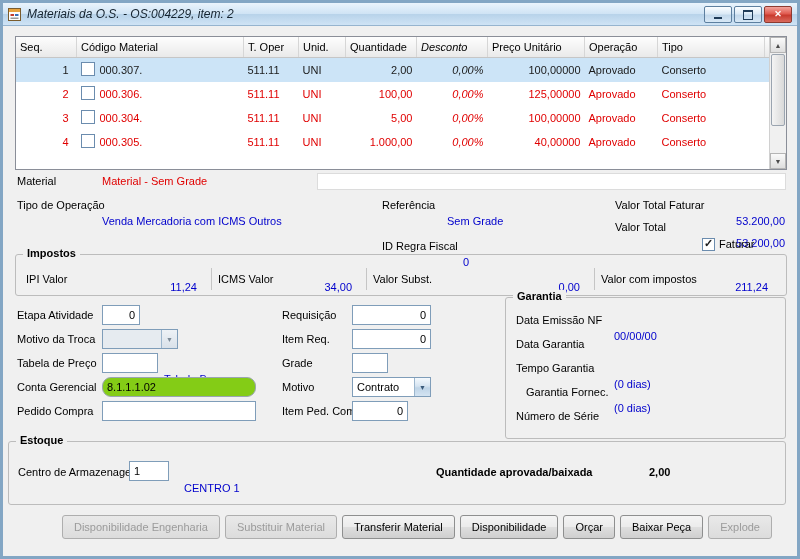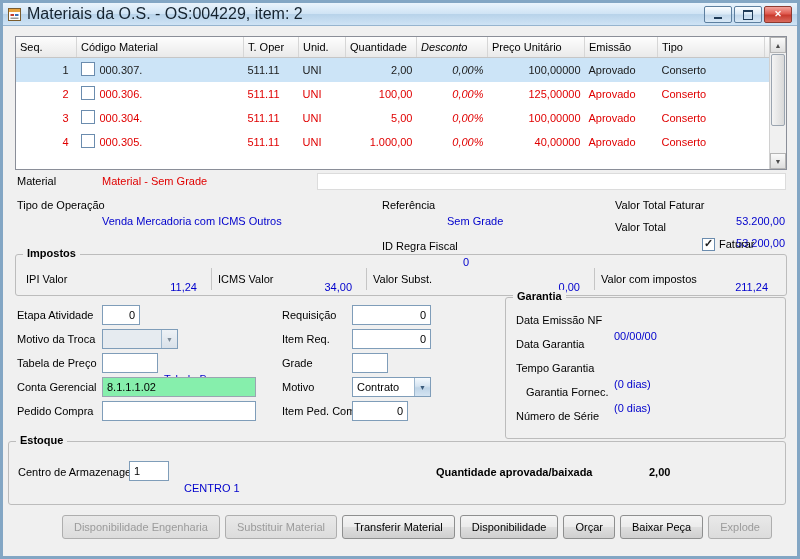--- a/index.html
+++ b/index.html
@@ -4,21 +4,21 @@
 <style>
   html,body{margin:0;padding:0;}
   body{width:800px;height:559px;font-family:"Liberation Sans",sans-serif;font-size:11px;color:#000;background:#fff;}
   .window{position:relative;width:800px;height:559px;border:3px solid #83a6c4;background:#f0f0f0;box-sizing:border-box;overflow:hidden;}
 
   
   .titlebar{position:absolute;left:0;top:0;right:0;height:22px;
     background:linear-gradient(#eaf4fc,#d0e4f5 48%,#b8d3ea 52%,#cfe3f5);
     border-bottom:1px solid #96b4cf;display:flex;align-items:center;}
   .title-icon{width:13px;height:13px;margin:0 6px 0 5px;flex:0 0 auto;}
-  .title-text{font-size:16px;color:#15232f;white-space:nowrap;}
+  .title-text{font-size:12px;color:#15232f;white-space:nowrap;font-style:italic;}
   .win-controls{position:absolute;right:5px;top:3px;display:flex;gap:2px;}
   .win-btn{width:26px;height:15px;border:1px solid #5d7f9f;border-radius:2px;
     background:linear-gradient(#fbfdff,#dceaf6 45%,#c2d8eb 55%,#d8e8f6);
     display:flex;align-items:center;justify-content:center;cursor:default;}
   .win-btn.close{background:linear-gradient(#f2a39b,#e05b50 45%,#c83a2e 55%,#d96a5d);border-color:#8c3a30;color:#fff;font-size:9px;font-weight:bold;line-height:1;}
   .glyph-min{width:8px;height:2px;background:#1f3b57;margin-top:7px;}
   .glyph-max{width:8px;height:7px;border:1px solid #1f3b57;border-top-width:2px;}
   .lbl{position:absolute;white-space:nowrap;color:#000;}
   .blue{color:#0000cc;margin-top:16px;}
   .red{color:#e00000;}
@@ -50,21 +50,21 @@
 
   
   .vscroll{width:17px;background:#f0f0f0;border-left:1px solid #d0d0d0;position:relative;box-sizing:border-box;}
   .sb-btn{position:absolute;left:0;right:0;height:16px;background:linear-gradient(#fafafa,#dedede);border:1px solid #b5b5b5;box-sizing:border-box;display:flex;align-items:center;justify-content:center;font-size:7px;color:#4b4b4b;}
   .sb-btn.up{top:0;}
   .sb-btn.down{bottom:0;}
   .sb-thumb{position:absolute;left:1px;right:1px;top:17px;height:70px;background:linear-gradient(90deg,#f4f4f4,#d9d9d9);border:1px solid #9aa4b0;border-radius:2px;}
 
   
   .field{position:absolute;height:20px;border:1px solid #7f9db9;background:#fff;font-family:inherit;font-size:11px;padding:0 4px;box-sizing:border-box;color:#000;}
-  .field.gray{background:#86efac;border-color:#9aa5b1;}
+  .field.gray{background:#84cc16;border-color:#9aa5b1;border-radius:9px;}
   .panel-strip{position:absolute;background:#fff;border:1px solid #dcdcdc;box-sizing:border-box;}
 
   .combo{position:absolute;height:20px;border:1px solid #7f9db9;background:#fff;box-sizing:border-box;display:flex;align-items:center;}
   .combo .combo-text{flex:1;padding:0 4px;overflow:hidden;white-space:nowrap;}
   .combo .combo-arrow{width:15px;height:100%;display:flex;align-items:center;justify-content:center;font-size:7px;color:#3a5a7a;background:linear-gradient(#f4f9fd,#d6e4f1 45%,#bfd4e7 55%,#d4e4f2);border-left:1px solid #9cb6cd;}
   .combo.grayed{background:#e6ebf0;}
   .combo.grayed .combo-arrow{background:linear-gradient(#eef2f6,#d9e1e9);color:#7d8b98;}
 
   
   .group{position:absolute;border:1px solid #bcbcbc;border-radius:3px;box-sizing:border-box;}
@@ -118,21 +118,21 @@
       <table class="grid-table">
         <thead>
             <tr>
               <th class="col-seq">Seq.</th>
               <th class="col-codigo">Código Material</th>
               <th class="col-t_oper">T. Oper</th>
               <th class="col-unid">Unid.</th>
               <th class="col-quantidade">Quantidade</th>
               <th class="col-desconto">Desconto</th>
               <th class="col-preco_unitario">Preço Unitário</th>
-              <th class="col-situacao">Emissão</th>
+              <th class="col-situacao">Operação</th>
               <th class="col-tipo">Tipo</th>
               <th class="col-total_item">Total Item</th>
             </tr>
           </thead>
         <tbody>
             <tr class="row selected">
               <td class="col-seq">1</td>
               <td class="col-codigo"><span class="cb"></span>000.307.</td>
               <td class="col-t_oper">511.11</td>
               <td class="col-unid">UNI</td>

